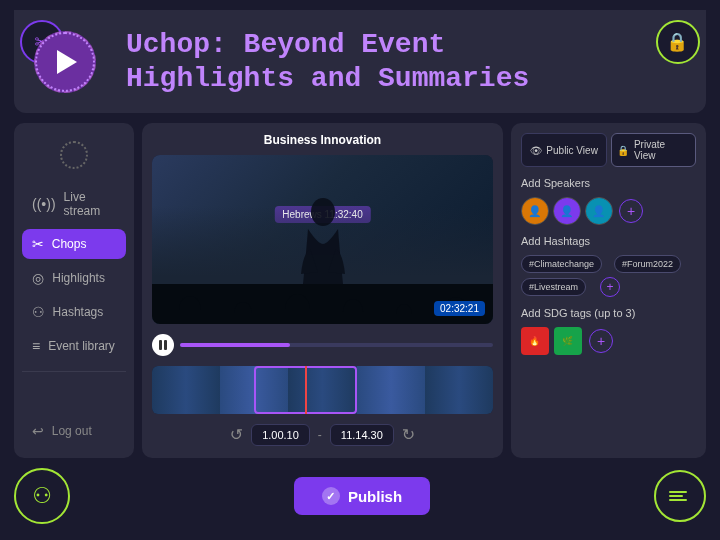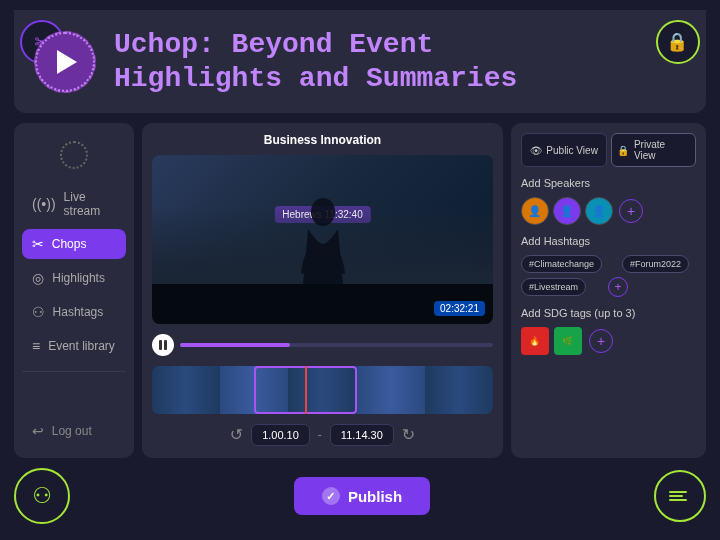--- a/index.html
+++ b/index.html
@@ -11,21 +11,21 @@
       overflow: hidden;
       position: relative;
     }
 
     
     .header {
       background: #2a2a3e;
       padding: 18px 20px 18px 20px;
       display: flex;
       align-items: center;
-      gap: 18px;
+      gap: 30px;
       border-radius: 0 0 12px 12px;
       margin: 10px 14px 4px 14px;
     }
     .logo-circle {
       width: 62px;
       height: 62px;
       border-radius: 50%;
       background: #6b2fa0;
       display: flex;
       align-items: center;
@@ -415,21 +415,21 @@
       margin-left: 2px;
     }
     .section-area {
       display: flex;
       flex-direction: column;
       gap: 4px;
     }
     .hashtags-row {
       display: flex;
       flex-wrap: wrap;
-      gap: 20px;
+      gap: 12px;
       align-items: center;
     }
     .hashtag {
       background: #1a1a2e;
       border: 1px solid #4a4a6e;
       color: #ccc;
       font-size: 9px;
       padding: 3px 7px;
       border-radius: 12px;
     }

